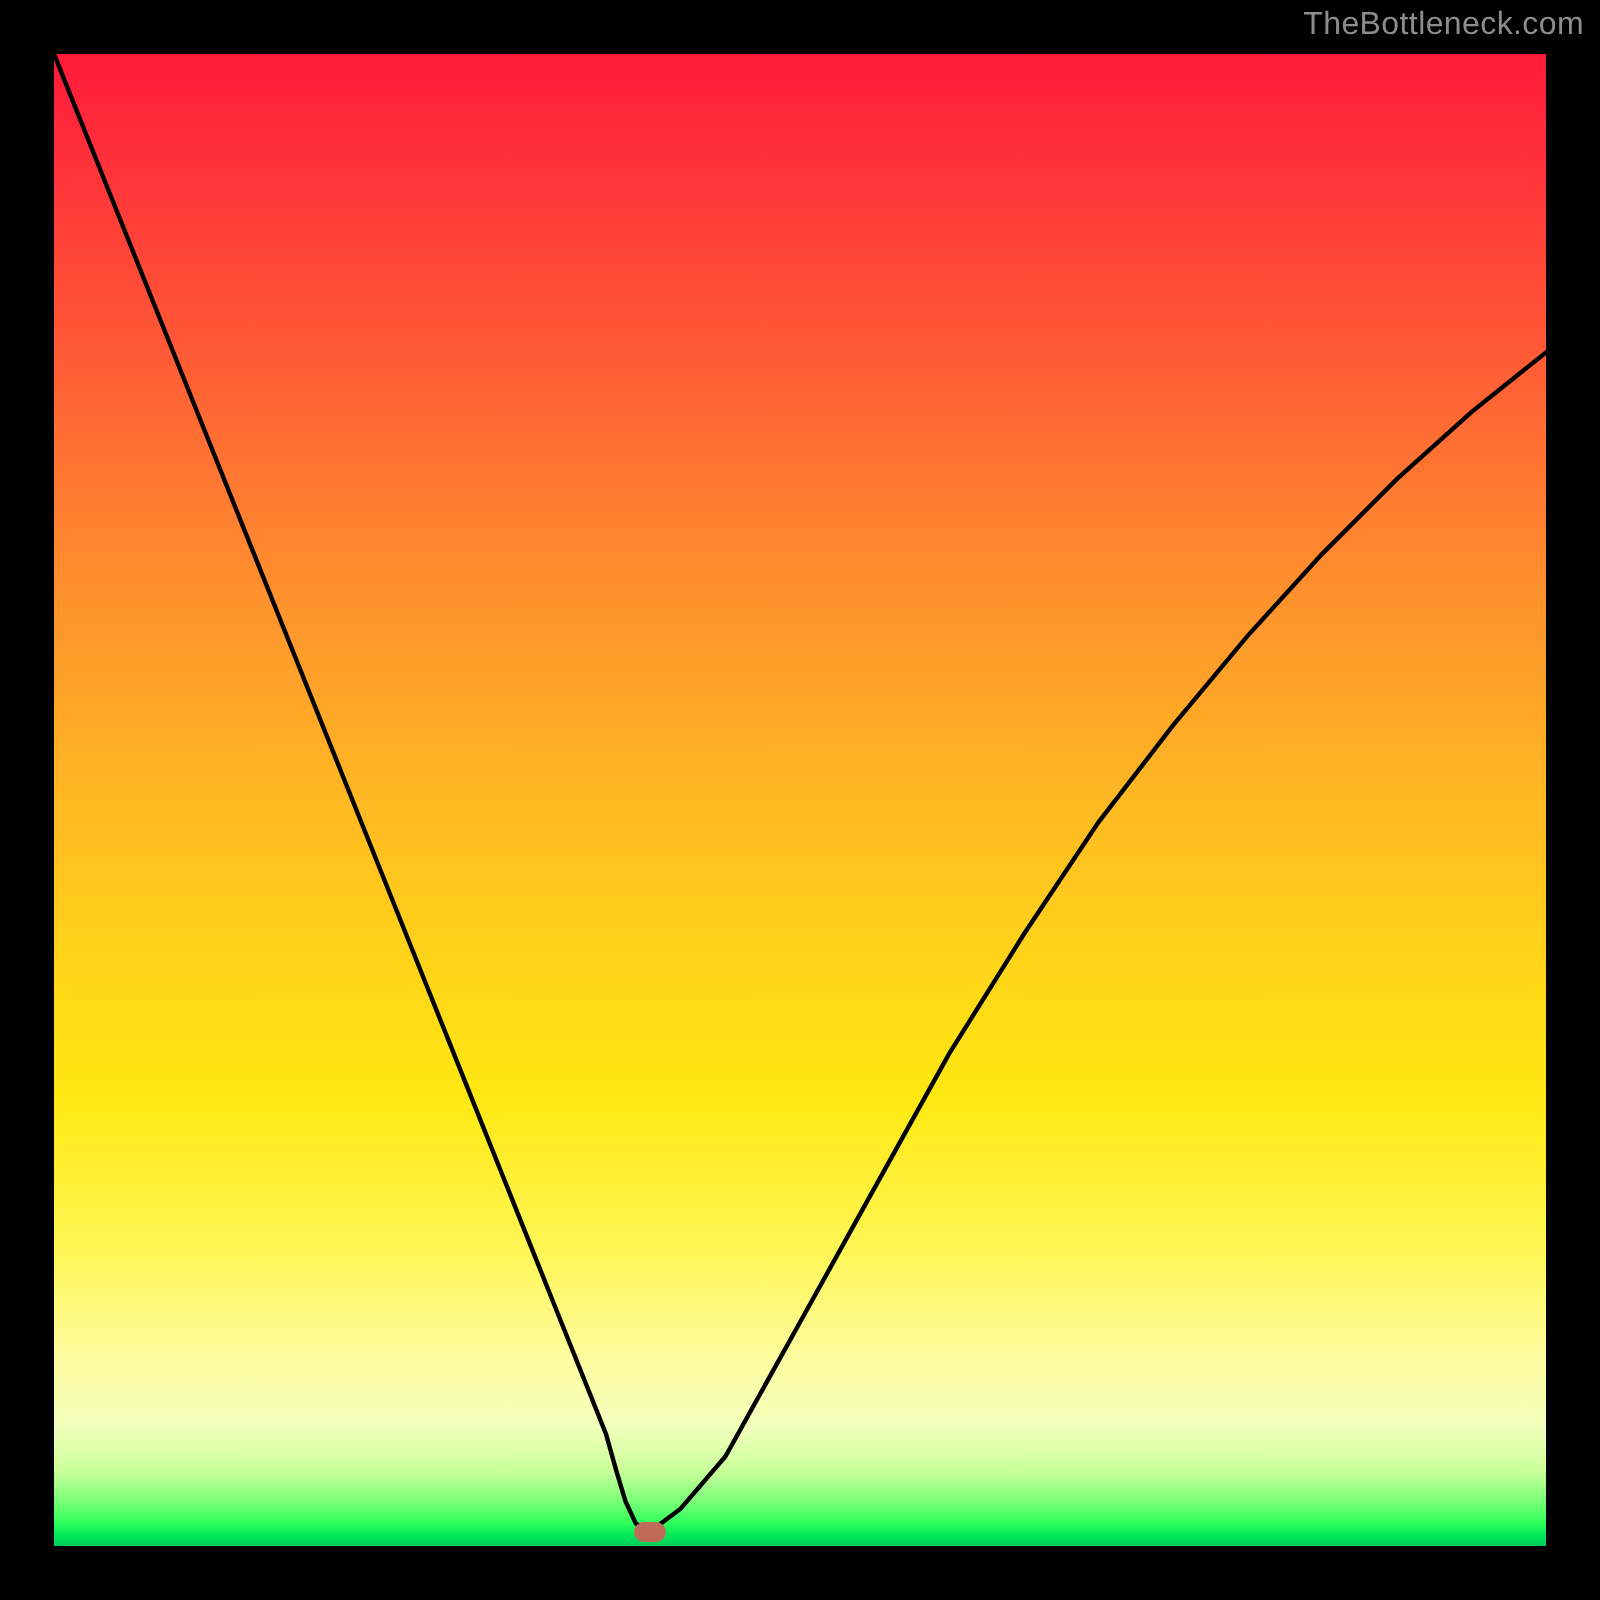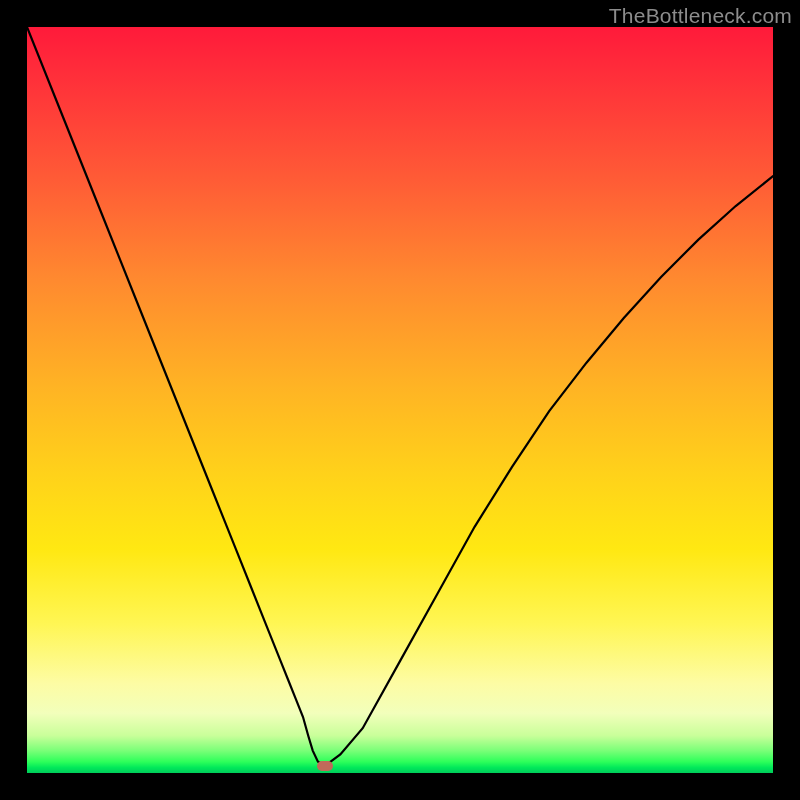--- a/index.html
+++ b/index.html
@@ -56,21 +56,21 @@
     height: 10px;
     border-radius: 5px;
     background: #c06a5a;
     transform: translate(-50%, -50%);
   }
   .watermark {
     position: absolute;
     top: 4px;
     right: 8px;
     color: #8c8c8c;
-    font-size: 21px;
+    font-size: 16px;
     font-weight: 500;
     letter-spacing: 0.2px;
   }
 </style>
 </head>
 <body>
 
 <div class="frame">
 
   <div class="plot">

